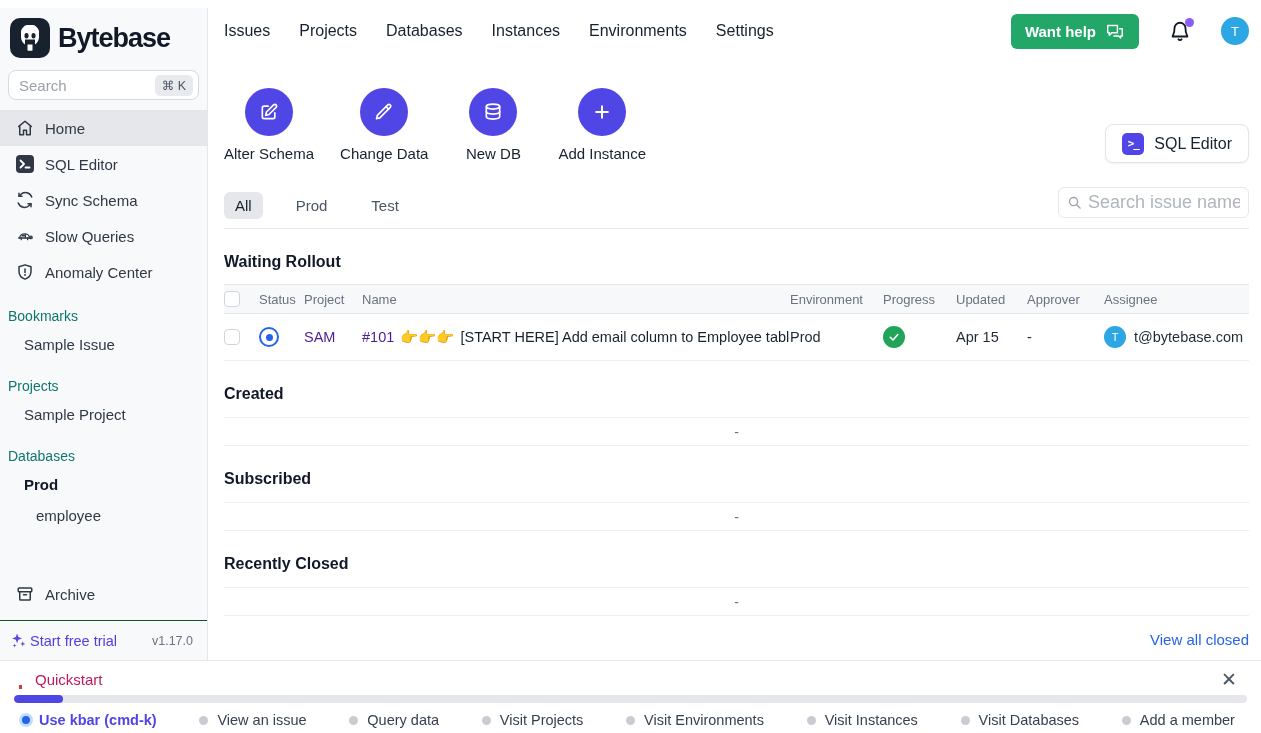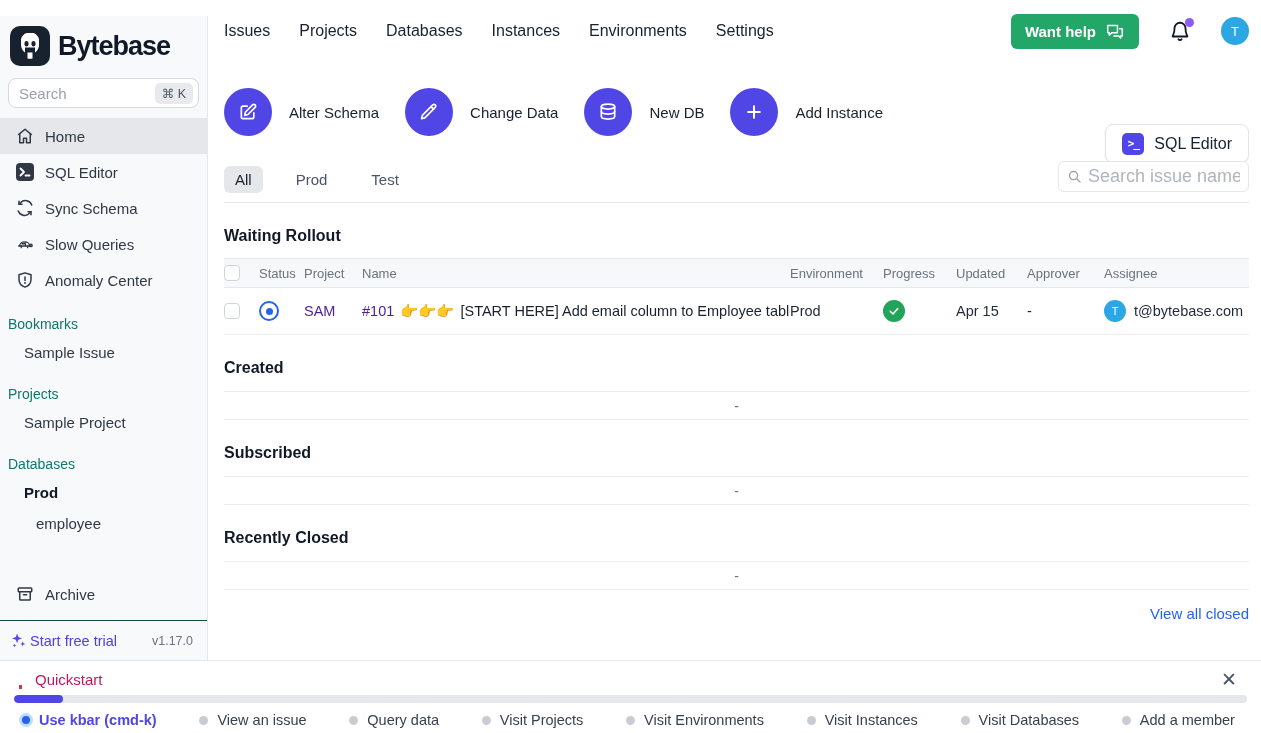--- a/index.html
+++ b/index.html
@@ -6,21 +6,21 @@
   html,body { width:1261px; height:733px; }
   body {
     font-family:"Liberation Sans", sans-serif;
     background:#fff; color:#1f2937; overflow:hidden; position:relative;
     font-size:14px;
   }
   svg { display:block; }
 
   
   .sidebar {
-    position:absolute; left:0; top:16px; width:208px; bottom:73px;
+    position:absolute; left:0; top:8px; width:208px; bottom:73px;
     background:#f8f9fa; border-right:1px solid #e5e7eb;
     display:flex; flex-direction:column;
   }
   .logo-row { display:flex; align-items:center; gap:8px; padding:10px 8px 8px 10px; }
   .logo-mark {
     width:40px; height:40px; background:#18222f; border-radius:10px;
     display:flex; align-items:center; justify-content:center; flex:0 0 auto;
   }
   .logo-text { font-size:27px; font-weight:800; color:#111827; letter-spacing:-1px; }
   .search-box {
@@ -74,21 +74,21 @@
   .avatar {
     width:28px; height:28px; border-radius:50%; background:#2da6e4; color:#fff;
     display:flex; align-items:center; justify-content:center; font-size:13px; cursor:pointer;
   }
 
   
   .main { position:absolute; left:208px; top:62px; right:0; bottom:73px; overflow:hidden; background:#fff; }
   .main-inner { padding:0 12px 0 16px; position:relative; }
 
   .quick-actions { display:flex; gap:26px; margin-top:26px; }
-  .quick-action { display:flex; align-items:center; gap:17px; cursor:pointer; min-width:78px; }
+  .quick-action { display:flex; flex-direction:column; align-items:center; gap:9px; cursor:pointer; min-width:78px; }
   .qa-circle {
     width:48px; height:48px; border-radius:50%; background:#4f46e5;
     display:flex; align-items:center; justify-content:center;
   }
   .qa-label { font-size:15px; color:#18212f; }
 
   .sql-editor-btn {
     position:absolute; right:12px; top:36px; height:39px; background:#fff;
     border:1px solid #e1e4e8; border-radius:8px; box-shadow:0 1px 2px rgba(0,0,0,.06);
     display:flex; align-items:center; gap:10px; padding:0 16px; cursor:pointer;

